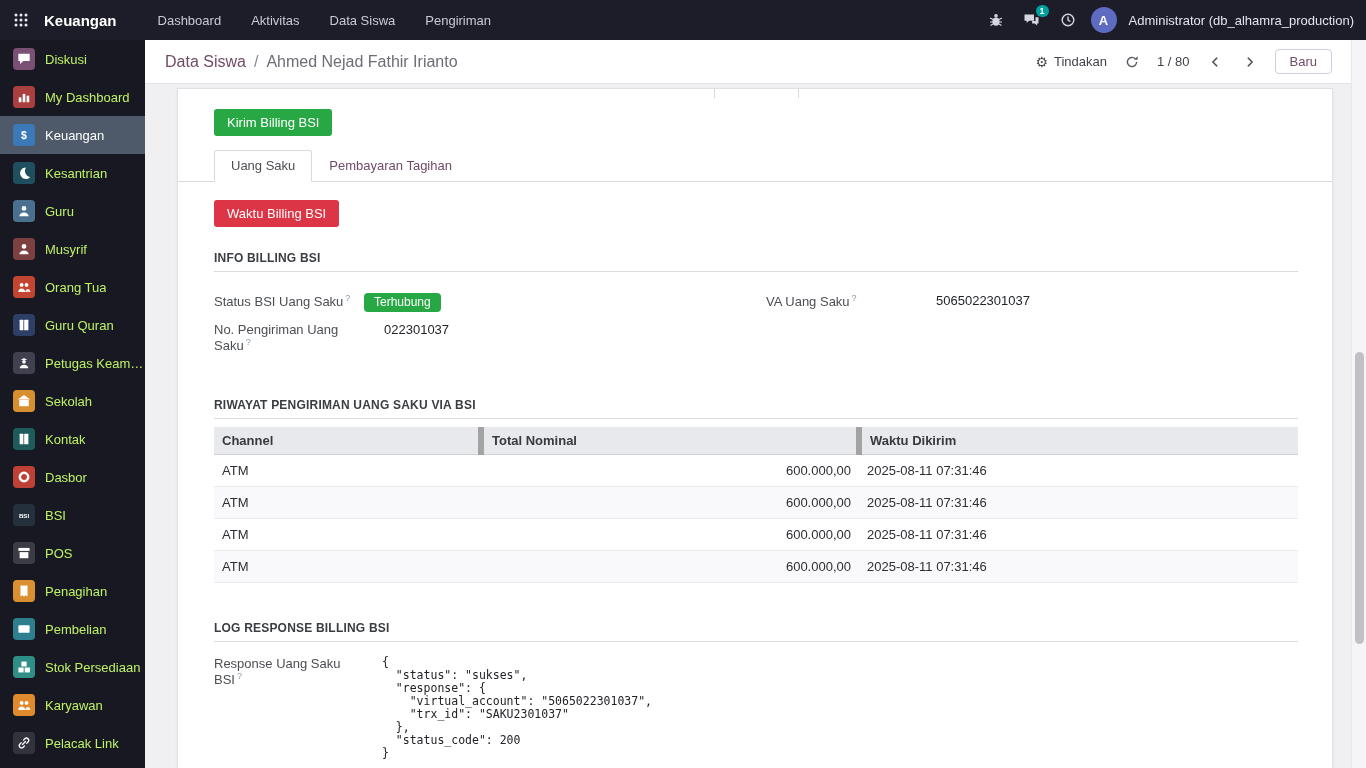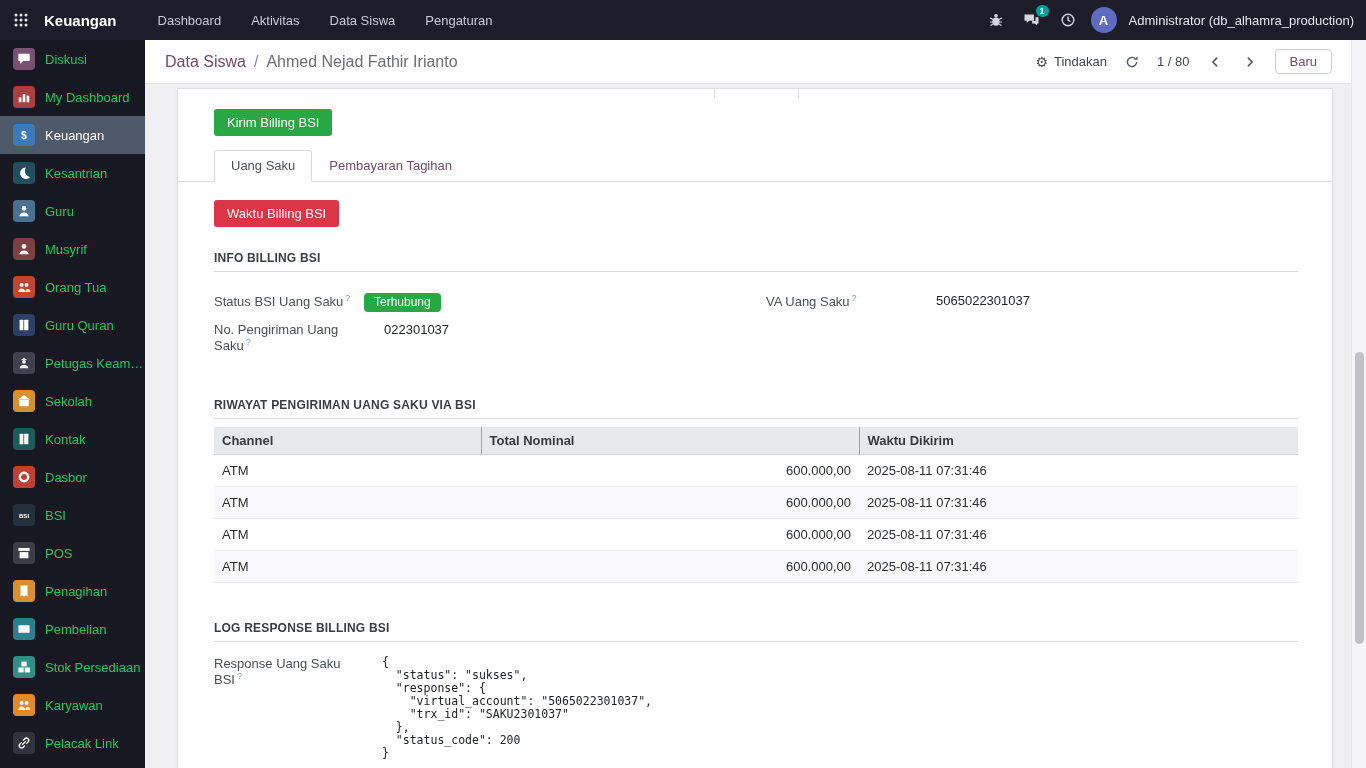--- a/index.html
+++ b/index.html
@@ -16,21 +16,21 @@
 .msg-badge { position:absolute; top:-1px; right:-3px; background:#00a09d; color:#fff; font-size:9px; line-height:12px; min-width:13px; text-align:center; border-radius:7px; padding:0 2px; font-weight:bold; }
 .avatar { width:26px; height:26px; border-radius:50%; background:#5d6bc0; color:#fff; font-size:13px; font-weight:bold; display:flex; align-items:center; justify-content:center; }
 .user-name { font-size:13px; color:#e4e4ec; margin-left:3px; white-space:nowrap; }
 
 
 .body-row { display:flex; height:728px; position:relative; }
 .sidebar { width:145px; background:#181822; flex-shrink:0; overflow:hidden; }
 .side-item { height:38px; display:flex; align-items:center; padding-left:13px; gap:10px; cursor:pointer; }
 .side-item.active { background:#4e5a69; }
 .side-icon { width:22px; height:22px; border-radius:4px; display:flex; align-items:center; justify-content:center; flex-shrink:0; }
-.side-label { font-size:13px; color:#22c55e; white-space:nowrap; overflow:hidden; }
+.side-label { font-size:13px; color:#bef264; white-space:nowrap; overflow:hidden; }
 .side-item.active .side-label { color:#fff; }
 
 .main { flex:1; display:flex; flex-direction:column; }
 .control-panel { height:44px; background:#fff; border-bottom:1px solid #e3e3e8; display:flex; align-items:center; padding:0 34px 0 20px; }
 .breadcrumb { display:flex; align-items:baseline; gap:8px; font-size:16px; }
 .bc-link { color:#714B67; cursor:pointer; }
 .bc-sep { color:#8a8a92; }
 .bc-current { color:#6d6d76; }
 .cp-right { margin-left:auto; display:flex; align-items:center; gap:15px; }
 .action-menu { display:flex; align-items:center; gap:6px; font-size:13px; color:#41434a; cursor:pointer; }
@@ -58,21 +58,21 @@
 .fields { display:grid; grid-template-columns:552px 1fr; margin-top:16px; }
 .o-field { display:flex; padding:5px 0; font-size:13px; align-items:flex-start; }
 .o-label { width:150px; flex-shrink:0; color:#4b4e53; padding-right:10px; }
 .o-field.rcol .o-label { width:170px; }
 .o-value { color:#222529; }
 .help { color:#879aad; font-size:9px; vertical-align:super; margin-left:2px; cursor:pointer; }
 .badge-green { background:#28a745; color:#fff; font-size:12px; padding:2px 10px 3px; border-radius:4px; display:inline-block; }
 
 table.riwayat { width:100%; border-collapse:collapse; margin-top:8px; }
 .riwayat th { background:#e8e9ec; font-size:13px; font-weight:bold; color:#37393f; text-align:left; padding:6px 8px; border-bottom:1px solid #cfd1d5; }
-.riwayat th:not(:last-child){ border-right:1px solid #a3a3a3; }
+.riwayat th:not(:last-child){ border-right:6px solid #a3a3a3; }
 .riwayat td { font-size:13px; color:#2c2e33; padding:8px; border-bottom:1px solid #e9eaee; }
 .riwayat tbody tr:nth-child(even){ background:#f9f9fb; }
 .riwayat tbody tr { cursor:pointer; }
 .col-channel { width:267px; }
 .col-nominal { width:378px; }
 .num { text-align:right; }
 
 .log-field { display:flex; margin-top:14px; font-size:13px; }
 .log-label { width:150px; margin-right:18px; color:#4b4e53; flex-shrink:0; }
 pre.log { font-family:"DejaVu Sans Mono",monospace; font-size:11.5px; line-height:13px; color:#212327; }
@@ -95,21 +95,21 @@
       <circle cx="3" cy="13" r="1.5"></circle>
         <circle cx="8" cy="13" r="1.5"></circle>
         <circle cx="13" cy="13" r="1.5"></circle>
     </svg>
   </div>
   <div class="app-name">Keuangan</div>
   <nav class="top-menus">
     <div class="top-menu">Dashboard</div>
     <div class="top-menu">Aktivitas</div>
     <div class="top-menu">Data Siswa</div>
-    <div class="top-menu">Pengaturan</div>
+    <div class="top-menu">Pengiriman</div>
   </nav>
   <div class="top-right">
     <div class="top-icon">
       <svg width="16" height="16" viewBox="0 0 16 16">
         <circle cx="8" cy="3.8" r="1.8" fill="#d4d5de"></circle>
         <ellipse cx="8" cy="9.6" rx="3.6" ry="4.2" fill="#d4d5de"></ellipse>
         <path d="M2 6l3 1.5M2 10h3M2.5 13.5L5 12M14 6l-3 1.5M14 10h-3M13.5 13.5L11 12" stroke="#d4d5de" stroke-width="1.1" fill="none"></path>
       </svg>
     </div>
     <div class="top-icon">

